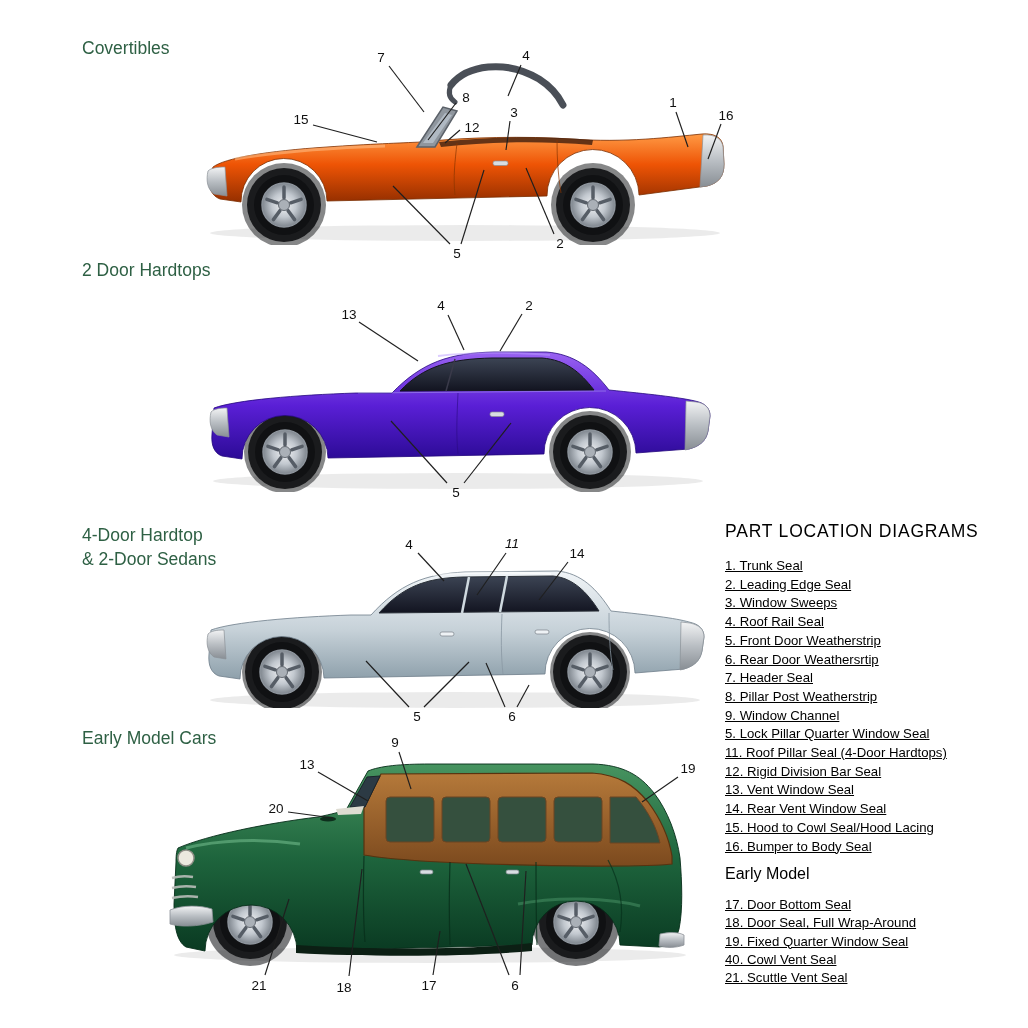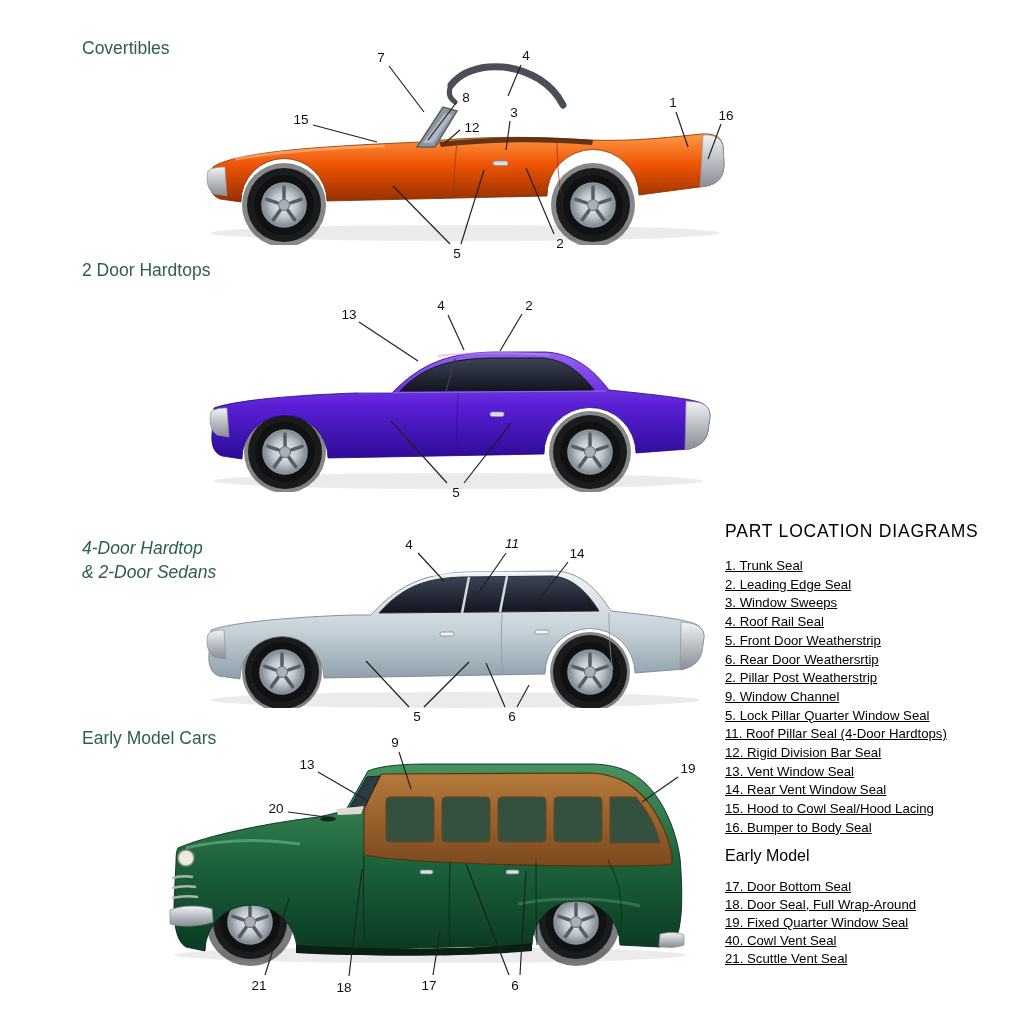--- a/index.html
+++ b/index.html
@@ -6,21 +6,21 @@
   html,body { background:#fff; }
   body { font-family:"Liberation Sans", sans-serif; color:#000; }
   .canvas { position:relative; width:1028px; height:1028px; background:#fff; overflow:hidden;margin-left:20px; }
 
   .section-label {
     position:absolute; color:var(--section-label,#2e6044);
     font-size:17.5px; line-height:24px; white-space:pre-line; z-index:4;
   }
   .sec-convertibles { left:62px; top:36px; }
   .sec-hardtop2    { left:62px; top:258px;text-align:right; }
-  .sec-hardtop4    { left:62px; top:536px;font-style:italic; }
+  .sec-hardtop4    { left:62px; top:523px; }
   .sec-early       { left:62px; top:726px; }
 
   .car { position:absolute; z-index:2; }
 
   #leader-lines { position:absolute; left:0; top:0; z-index:5; pointer-events:none; }
   #leader-lines line { stroke:var(--callout-line,#1f1f1f); stroke-width:1.15; }
 
   #callout-layer { position:absolute; left:0; top:0; width:100%; height:100%; z-index:6; pointer-events:none; }
   .callout-num {
     position:absolute; transform:translate(-50%,-50%);
@@ -260,21 +260,22 @@
 
   <div class="legend">
     <div class="legend-title">PART LOCATION DIAGRAMS</div>
     <div class="legend-list" id="legend-list">
         <div class="legend-item">1. Trunk Seal</div>
         <div class="legend-item">2. Leading Edge Seal</div>
         <div class="legend-item">3. Window Sweeps</div>
         <div class="legend-item">4. Roof Rail Seal</div>
         <div class="legend-item">5. Front Door Weatherstrip</div>
         <div class="legend-item">6. Rear Door Weathersrtip</div>
-        <div class="legend-item">2. Pillar Post Weatherstrip</div>
+        <div class="legend-item">7. Header Seal</div>
+        <div class="legend-item">8. Pillar Post Weatherstrip</div>
         <div class="legend-item">9. Window Channel</div>
         <div class="legend-item">5. Lock Pillar Quarter Window Seal</div>
         <div class="legend-item">11. Roof Pillar Seal (4-Door Hardtops)</div>
         <div class="legend-item">12. Rigid Division Bar Seal</div>
         <div class="legend-item">13. Vent Window Seal</div>
         <div class="legend-item">14. Rear Vent Window Seal</div>
         <div class="legend-item">15. Hood to Cowl Seal/Hood Lacing</div>
         <div class="legend-item">16. Bumper to Body Seal</div>
       </div>
     <div class="legend-sub">Early Model</div>

